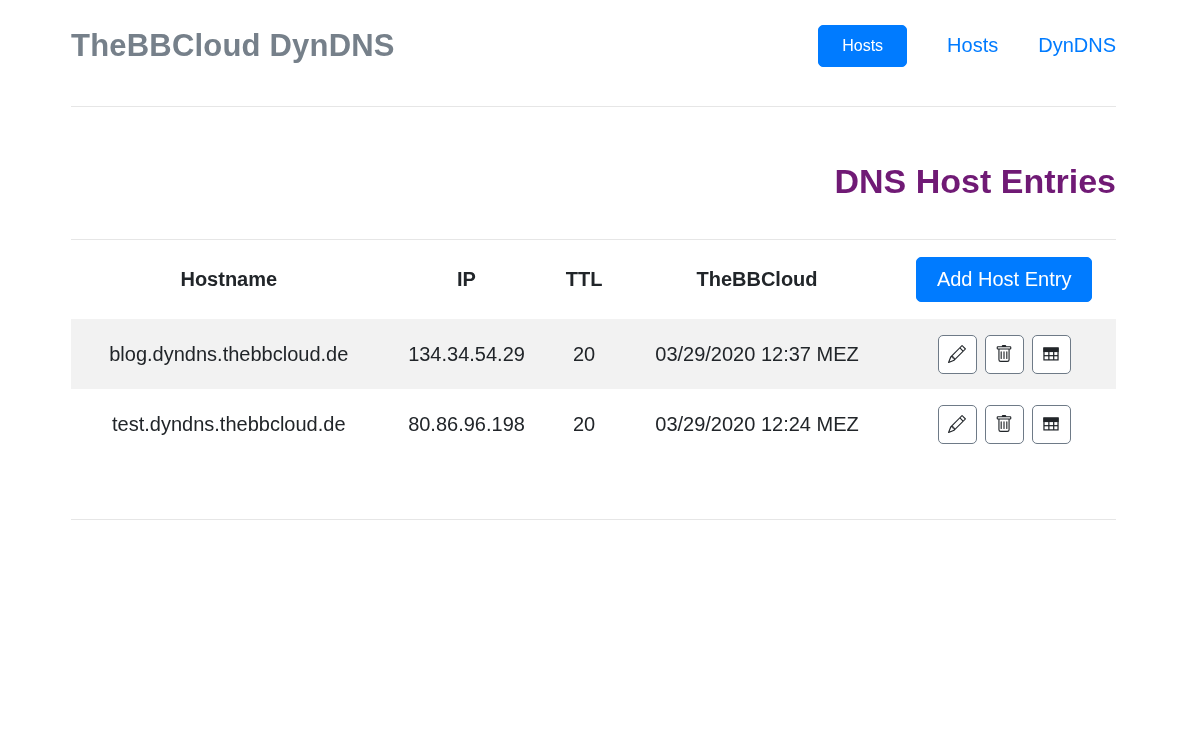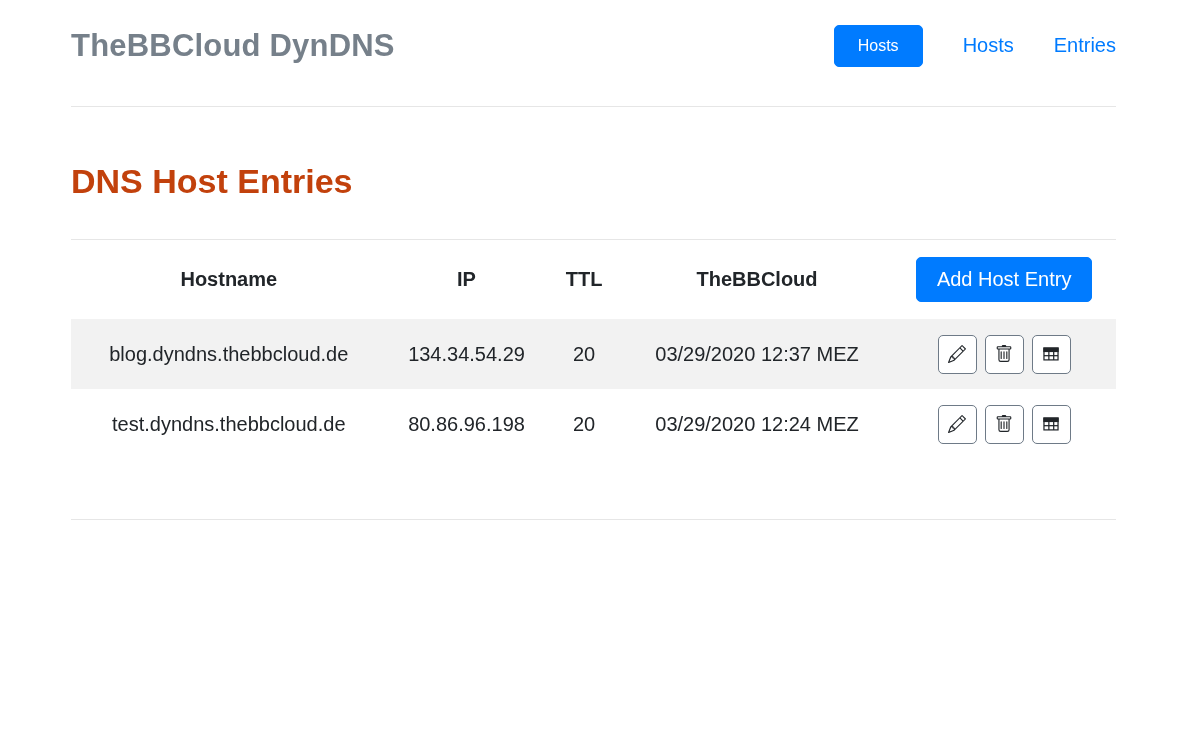--- a/index.html
+++ b/index.html
@@ -40,25 +40,25 @@
     color: var(--primary, #007bff);
     text-decoration: none;
     font-size: 20px;
     padding: 10px 0;
     margin-left: 40px;
     cursor: pointer;
   }
 
   
   .page-title {
-    text-align: left;
+    text-align: right;
     font-size: 34px;
     font-weight: 700;
     margin: 55px 0 38px 0;
-    color: #c2410c;
+    color: #701a75;
   }
 
   
   table.hosts-table {
     width: 100%;
     border-collapse: collapse;
     border-top: 1px solid var(--divider, #e6e6e6);
   }
   .hosts-table th, .hosts-table td {
     text-align: center;
@@ -122,21 +122,21 @@
 </head>
 <body>
 
 <div class="container">
 
   <header class="site-header">
     <a class="brand">TheBBCloud DynDNS</a>
     <nav class="nav">
       <button class="nav-btn">Hosts</button>
       <a class="nav-link">Hosts</a>
-      <a class="nav-link">Entries</a>
+      <a class="nav-link">DynDNS</a>
     </nav>
   </header>
 
   <h1 class="page-title">DNS Host Entries</h1>
 
   <table class="hosts-table">
     <thead>
       <tr>
         <th class="col-hostname">Hostname</th>
         <th class="col-ip">IP</th>

